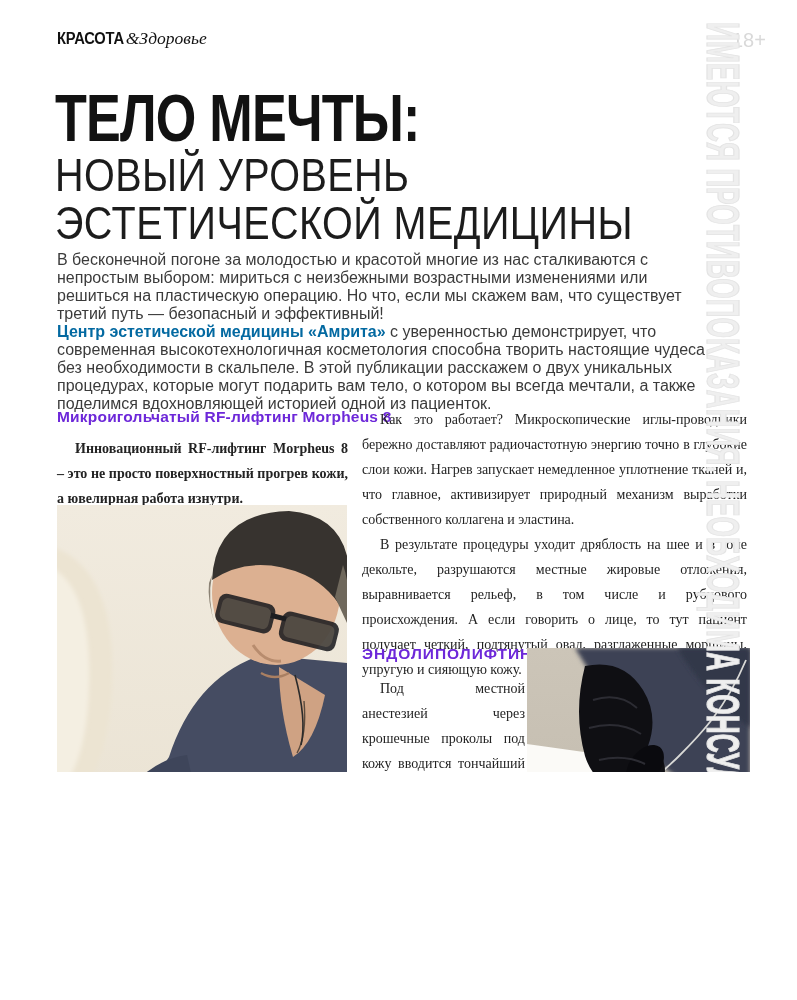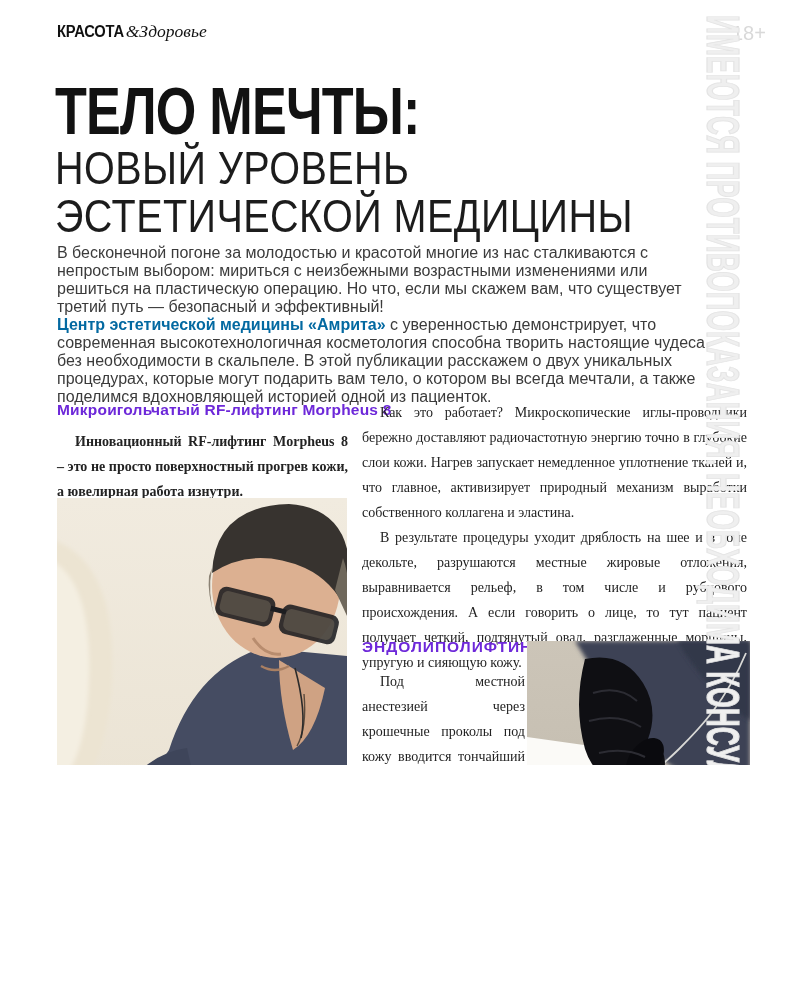--- a/index.html
+++ b/index.html
@@ -1,17 +1,17 @@
 <!DOCTYPE html>
 <html lang="ru"><head>
 <meta charset="utf-8">
 <style>
   html,body{margin:0;padding:0;background:#ffffff;}
   .page{
-    position:relative;width:797px;height:764px;margin:1px auto;
+    position:relative;width:797px;height:764px;margin:8px auto;
     background:#ffffff;overflow:hidden;
     font-family:"Liberation Sans",sans-serif;color:#1f1f1f;
   }
   
   .masthead{position:absolute;left:57px;top:20px;white-space:nowrap;}
   .brand-bold{font-family:"Liberation Sans",sans-serif;font-weight:700;font-size:16px;
     letter-spacing:-.2px;display:inline-block;transform:scaleX(.92);transform-origin:left;color:#111;}
   .brand-script{font-family:"Liberation Serif",serif;font-style:italic;font-size:17.5px;color:#111;margin-left:-4px;}
   .age-badge{position:absolute;left:732px;top:21px;font-size:20px;color:#d9d9d9;font-weight:400;text-align:center;}
   

